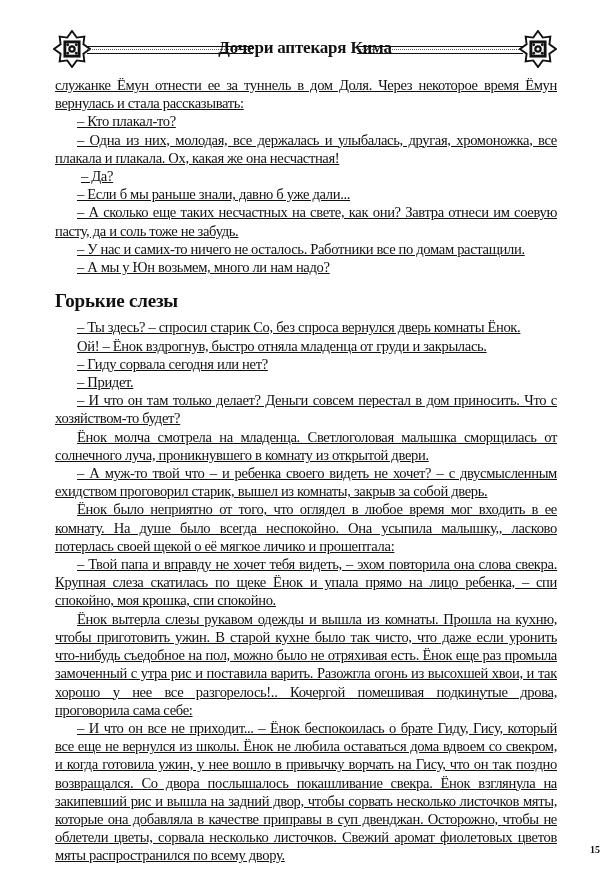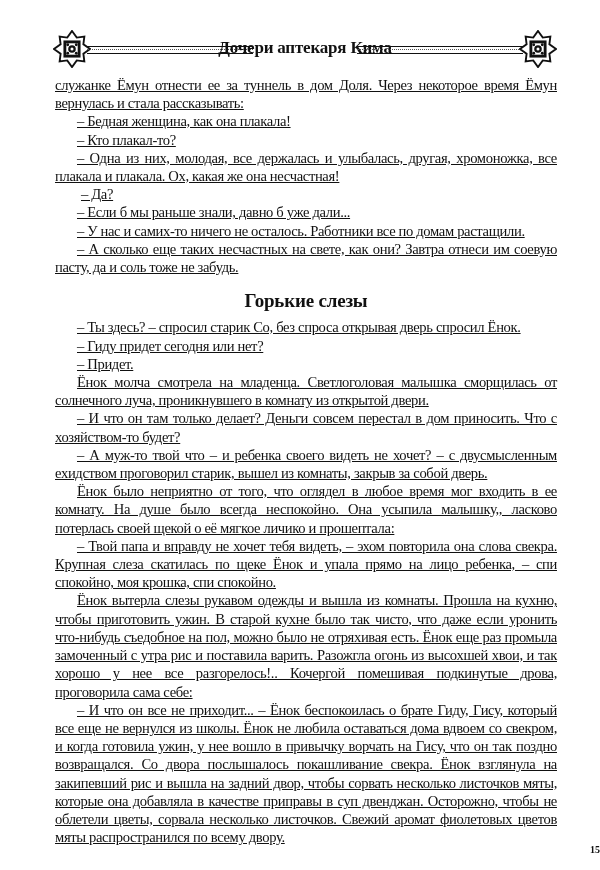--- a/index.html
+++ b/index.html
@@ -15,21 +15,21 @@
   .rule.right { right: 34px; width: 166px; }
   .running-title { position: absolute; top: 8px; left: 0; right: 0; text-align: center;
     font-family: "Liberation Serif", serif; font-weight: bold; font-size: 17px; letter-spacing: -0.2px; }
   .body-text { position: absolute; left: 50px; top: 76px; width: 502px;
     font-family: "Liberation Serif", serif; font-size: 14.6px; line-height: 18.2px; letter-spacing: -0.35px; }
   .body-text p { margin: 0; text-align: justify; text-indent: 22px; text-decoration: underline; }
   .body-text p.noindent { text-indent: 0; }
   .body-text p.dlg { text-indent: 22px; }
   .body-text p.short { text-indent: 26px; }
   .chapter-title { font-family: "Liberation Serif", serif; font-weight: bold; font-size: 19px;
-    text-align: center; margin: 16px 0 8px 0; letter-spacing: -0.2px; }
+    margin: 16px 0 8px 0; letter-spacing: -0.2px; }
   .page-number { position: absolute; left: 0; right: 0; top: 844px; text-align: right;
     font-family: "Liberation Serif", serif; font-weight: bold; font-size: 10px; }
 </style>
 </head>
 <body>
 
 <div class="page">
 
   <div class="header">
     <svg class="ornament left" viewBox="0 0 40 40">
@@ -54,35 +54,36 @@
       <circle cx="20" cy="20" r="1.6" fill="#fff"></circle>
       <circle cx="15.5" cy="15.5" r="1.5" fill="#111"></circle>
       <circle cx="24.5" cy="15.5" r="1.5" fill="#111"></circle>
       <circle cx="15.5" cy="24.5" r="1.5" fill="#111"></circle>
       <circle cx="24.5" cy="24.5" r="1.5" fill="#111"></circle>
     </svg>
   </div>
 
   <div class="body-text">
     <p class="noindent">служанке Ёмун отнести ее за туннель в дом Доля. Через некоторое время Ёмун вернулась и стала рассказывать:</p>
-    <p class="dlg">– Бедная женщина, как она плакала!</p>
     <p class="dlg">– Кто плакал-то?</p>
     <p class="dlg">– Одна из них, молодая, все держалась и улыбалась, другая, хромоножка, все плакала и плакала. Ох, какая же она несчастная!</p>
     <p class="short">– Да?</p>
     <p class="dlg">– Если б мы раньше знали, давно б уже дали...</p>
+    <p class="dlg">– А сколько еще таких несчастных на свете, как они? Завтра отнеси им соевую пасту, да и соль тоже не забудь.</p>
     <p class="dlg">– У нас и самих-то ничего не осталось. Работники все по домам растащили.</p>
-    <p class="dlg">– А сколько еще таких несчастных на свете, как они? Завтра отнеси им соевую пасту, да и соль тоже не забудь.</p>
+    <p class="dlg">– А мы у Юн возьмем, много ли нам надо?</p>
 
     <div class="chapter-title">Горькие слезы</div>
 
-    <p class="dlg">– Ты здесь? – спросил старик Со, без спроса открывая дверь спросил Ёнок.</p>
-    <p class="dlg">– Гиду придет сегодня или нет?</p>
+    <p class="dlg">– Ты здесь? – спросил старик Со, без спроса вернулся дверь комнаты Ёнок.</p>
+    <p class="dlg">Ой! – Ёнок вздрогнув, быстро отняла младенца от груди и закрылась.</p>
+    <p class="dlg">– Гиду сорвала сегодня или нет?</p>
     <p class="dlg">– Придет.</p>
+    <p class="dlg">– И что он там только делает? Деньги совсем перестал в дом приносить. Что с хозяйством-то будет?</p>
     <p class="dlg">Ёнок молча смотрела на младенца. Светлоголовая малышка сморщилась от солнечного луча, проникнувшего в комнату из открытой двери.</p>
-    <p class="dlg">– И что он там только делает? Деньги совсем перестал в дом приносить. Что с хозяйством-то будет?</p>
     <p class="dlg">– А муж-то твой что – и ребенка своего видеть не хочет? – с двусмысленным ехидством проговорил старик, вышел из комнаты, закрыв за собой дверь.</p>
     <p class="dlg">Ёнок было неприятно от того, что оглядел в любое время мог входить в ее комнату. На душе было всегда неспокойно. Она усыпила малышку,, ласково потерлась своей щекой о её мягкое личико и прошептала:</p>
     <p class="dlg">– Твой папа и вправду не хочет тебя видеть, – эхом повторила она слова свекра. Крупная слеза скатилась по щеке Ёнок и упала прямо на лицо ребенка, – спи спокойно, моя крошка, спи спокойно.</p>
     <p class="dlg">Ёнок вытерла слезы рукавом одежды и вышла из комнаты. Прошла на кухню, чтобы приготовить ужин. В старой кухне было так чисто, что даже если уронить что-нибудь съедобное на пол, можно было не отряхивая есть. Ёнок еще раз промыла замоченный с утра рис и поставила варить. Разожгла огонь из высохшей хвои, и так хорошо у нее все разгорелось!.. Кочергой помешивая подкинутые дрова, проговорила сама себе:</p>
     <p class="dlg">– И что он все не приходит... – Ёнок беспокоилась о брате Гиду, Гису, который все еще не вернулся из школы. Ёнок не любила оставаться дома вдвоем со свекром, и когда готовила ужин, у нее вошло в привычку ворчать на Гису, что он так поздно возвращался. Со двора послышалось покашливание свекра. Ёнок взглянула на закипевший рис и вышла на задний двор, чтобы сорвать несколько листочков мяты, которые она добавляла в качестве приправы в суп двенджан. Осторожно, чтобы не облетели цветы, сорвала несколько листочков. Свежий аромат фиолетовых цветов мяты распространился по всему двору.</p>
   </div>
 
   <div class="page-number">154</div>
 </div>
 

